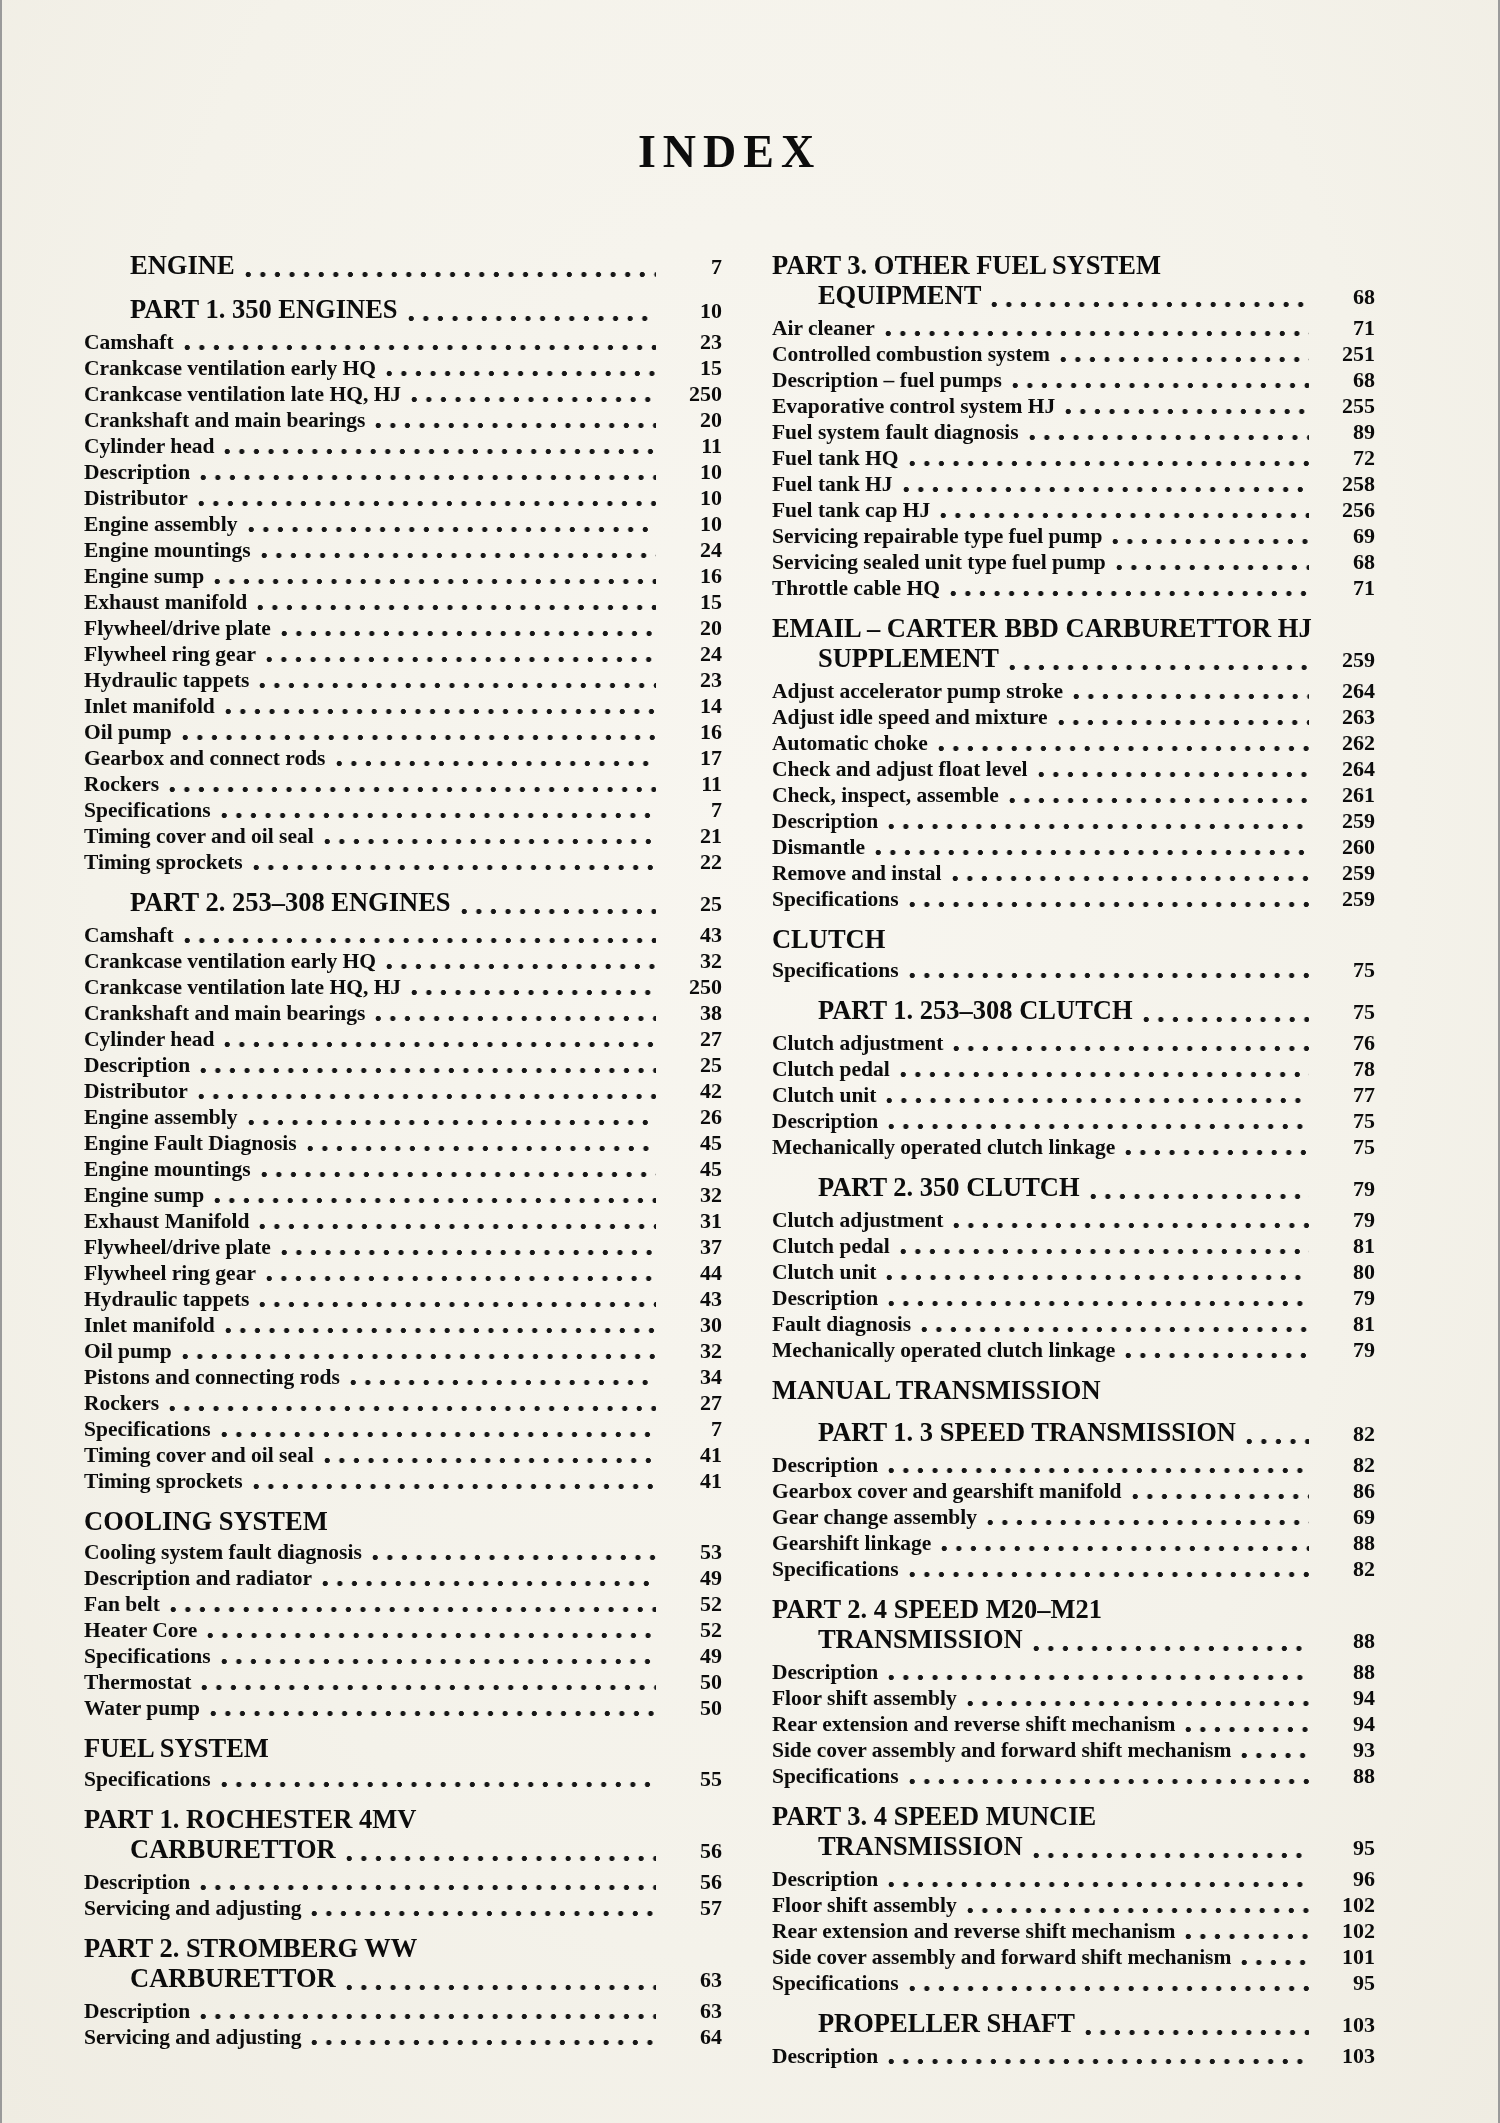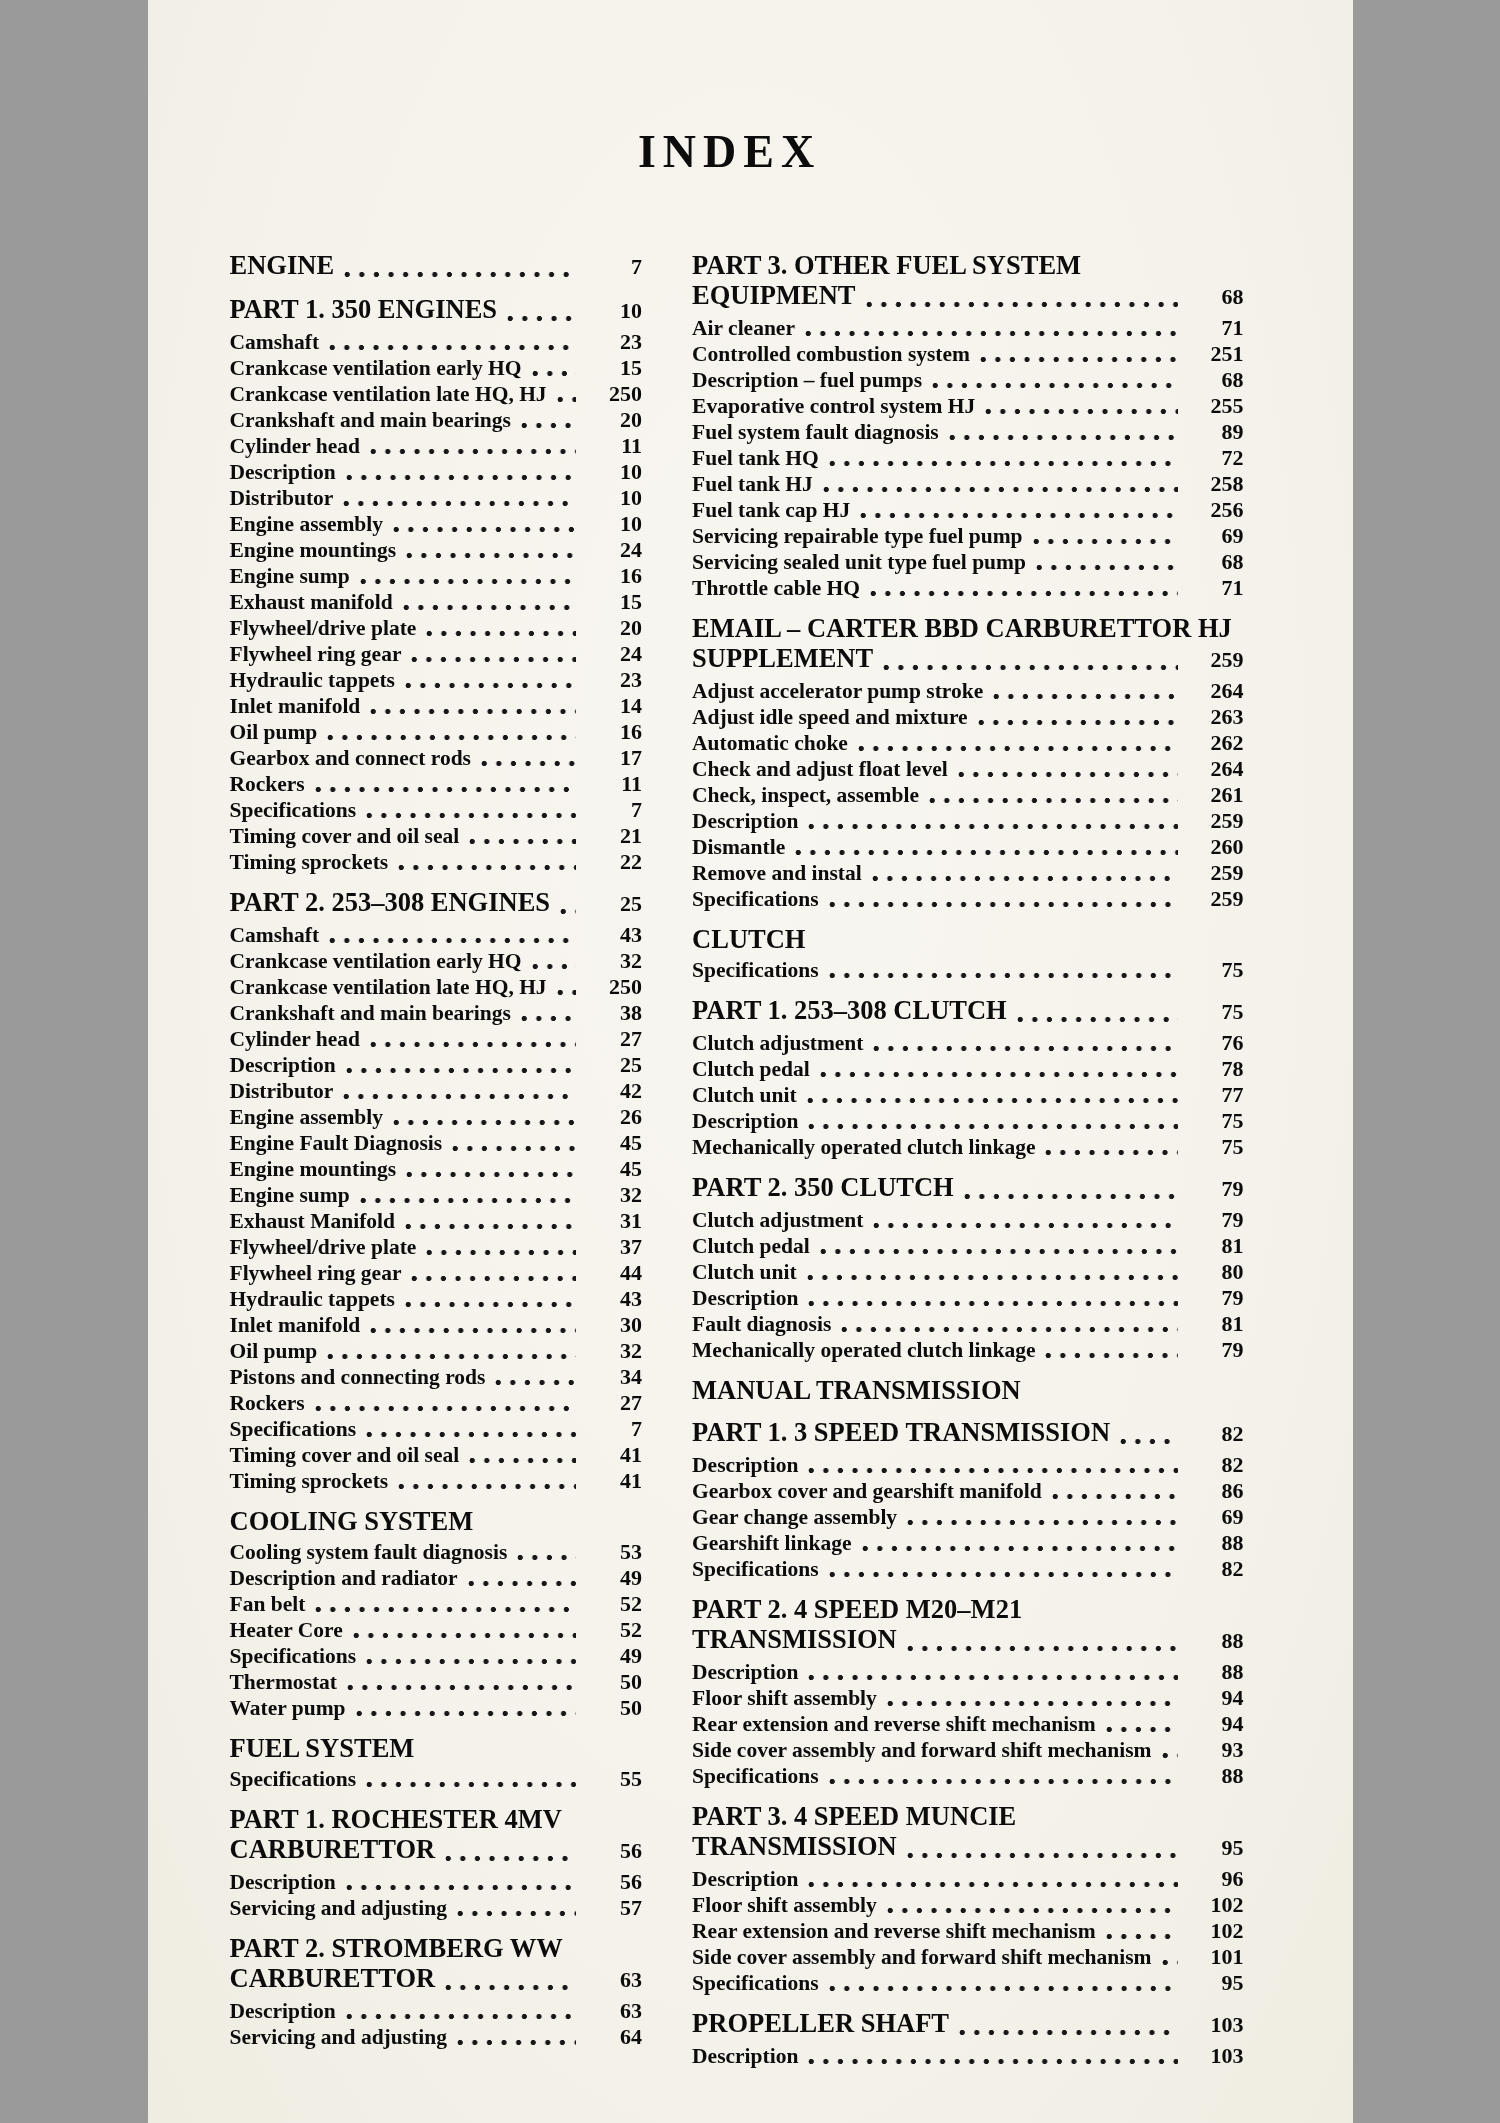--- a/index.html
+++ b/index.html
@@ -1,18 +1,18 @@
 <!DOCTYPE html>
 <html><head>
 <meta charset="utf-8">
 <style>
   html,body { margin:0; padding:0; background:#9a9a9a; }
   .page {
     position:relative;
-    width:1205px; height:2123px;
+    width:1496px; height:2123px;
     margin:0 auto;
     background: radial-gradient(ellipse at 50% 38%, #f8f6f0 0%, #f4f2ea 62%, #efece2 100%);
     font-family:"Liberation Serif", serif;
     font-weight:bold;
     color:#0c0c0c;
     box-sizing:border-box;
     padding:128px 123px 30px 82px;
     overflow:hidden;
   }
   .title {
@@ -31,21 +31,21 @@
   .item { margin:0; }
   .row { display:flex; align-items:baseline; }
   .label { white-space:nowrap; padding-right:6px; }
 
   .entry .row { font-size:21.5px; line-height:25px; }
 
   .section, .part { margin-top:12px; margin-bottom:3px; }
   .section .l1, .section .label,
   .part .l1,   .part .label { font-size:26.5px; }
   .section .l1, .part .l1 { line-height:30px; }
-  .section .row, .part .row { line-height:30px; }
+  .section .row, .part .row { line-height:30px;margin-left:46px; }
 
   .page-num {
     min-width:54px;
     text-align:right;
     font-size:22px;
     white-space:nowrap;
   }
   .dots {
     flex:1 1 auto;
     min-width:16px;

